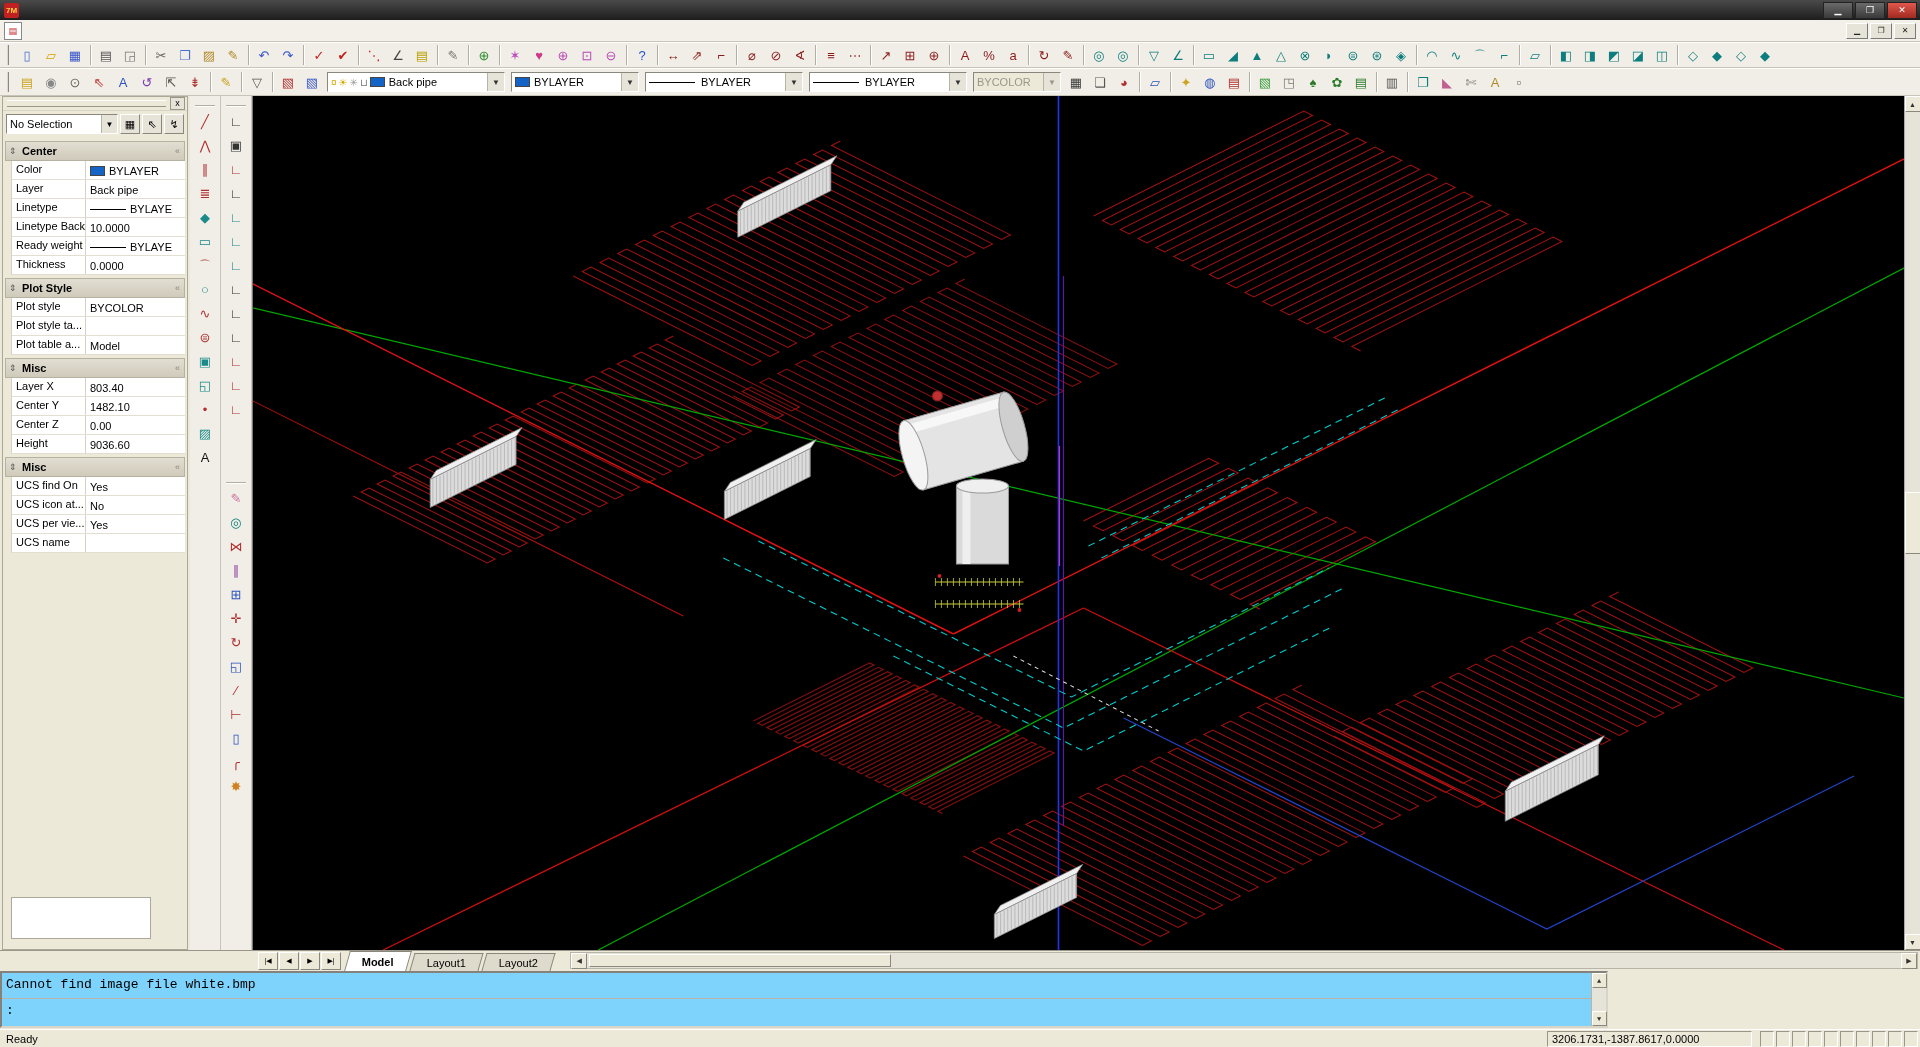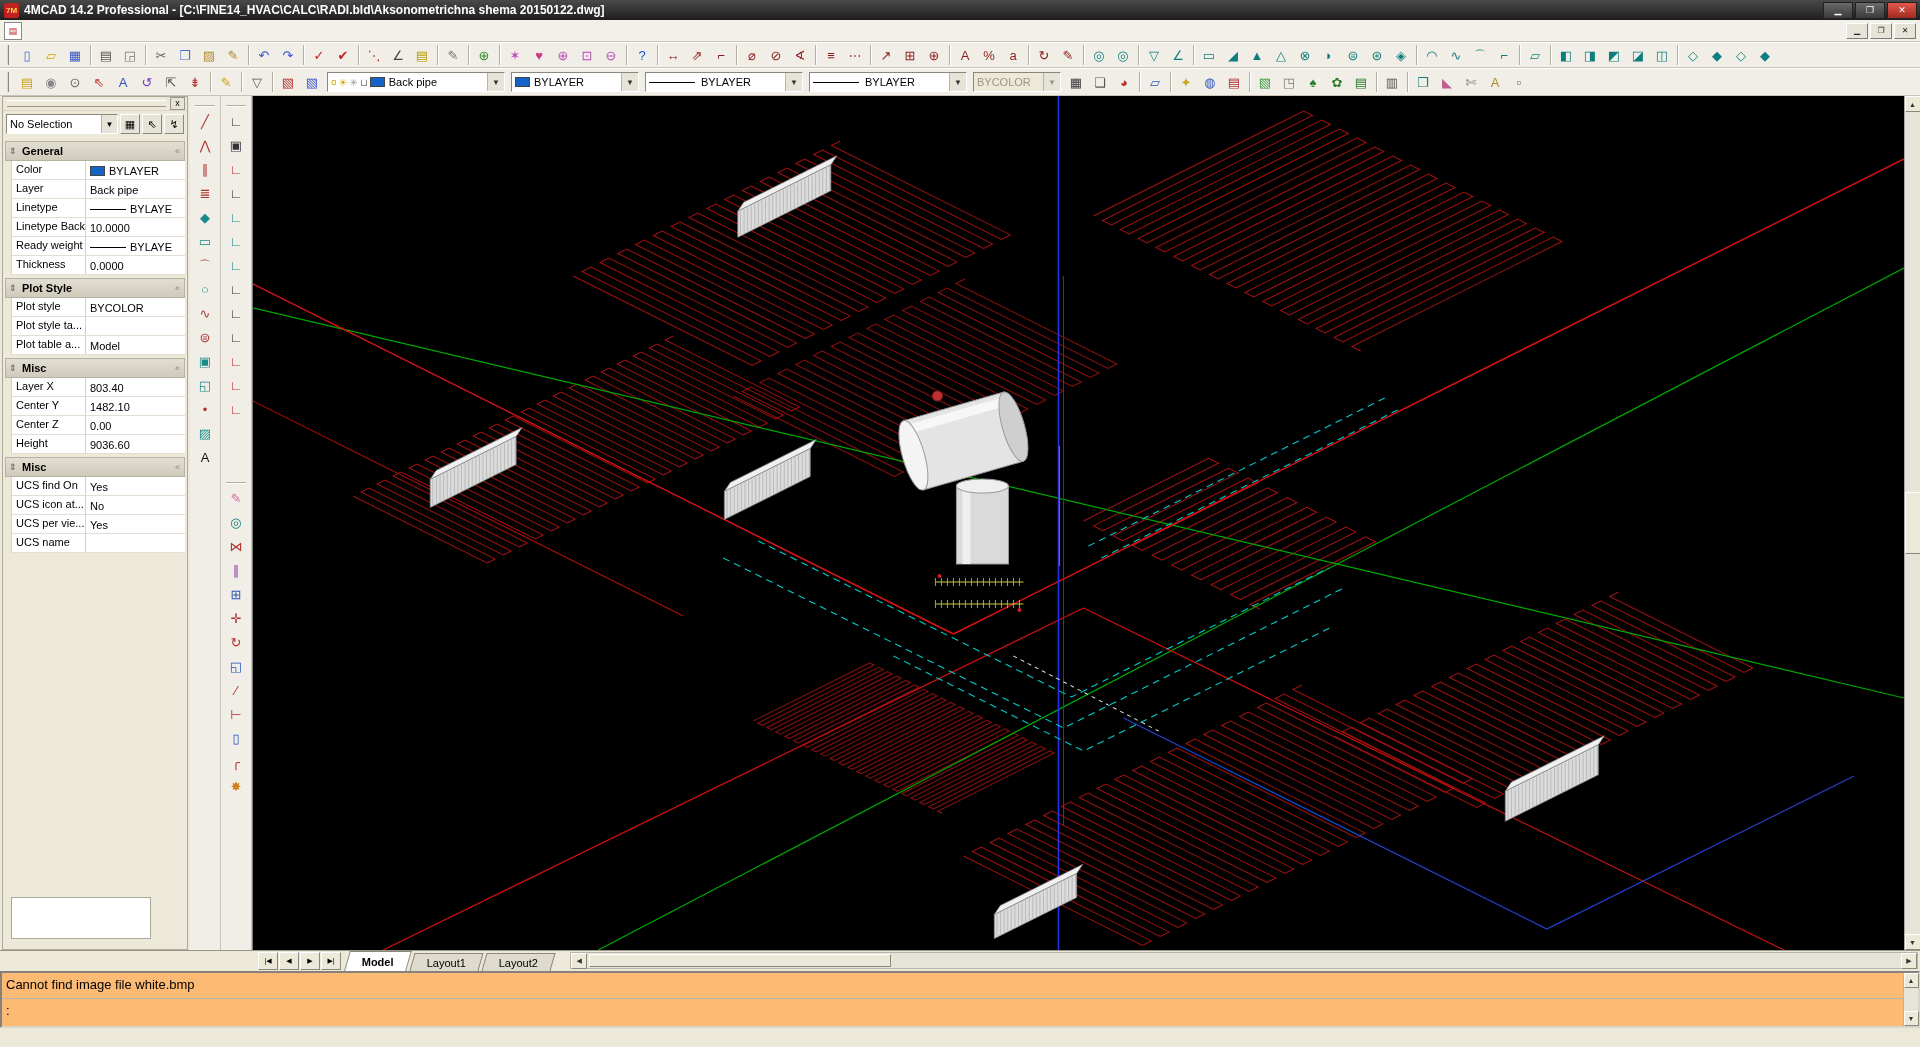--- a/index.html
+++ b/index.html
@@ -91,22 +91,22 @@
   .tnav{display:flex;gap:1px;margin-right:6px;margin-bottom:1px;}
   .tnavb{width:18px;height:16px;background:#ece9d8;border:1px solid;border-color:#fff #8a887c #8a887c #fff;
     font-size:7px;display:flex;align-items:center;justify-content:center;}
   .tab{height:17px;padding:0 14px;border:1px solid #8a887c;border-bottom:none;background:#dedacc;
     transform:skewX(-16deg);display:flex;align-items:center;margin-right:3px;}
   .tab .tlabel{transform:skewX(16deg);font-size:11px;}
   .tab.active{background:#fff;font-weight:bold;height:19px;}
   .hscroll{flex:1;height:15px;margin:0 2px 2px 14px;background:#e6e3d8;border:1px solid #b8b5a8;display:flex;align-items:center;}
   .hthumb{width:300px;height:11px;background:#ece9d8;border:1px solid;border-color:#fff #8a887c #8a887c #fff;margin-left:2px;}
   
-  .cmd{position:absolute;left:0;top:971px;width:1920px;height:57px;background:#fdba74;border:2px inset #d8d5c8;box-sizing:border-box;
-    font-family:Liberation Sans, sans-serif;font-size:13px;}
+  .cmd{position:absolute;left:0;top:971px;width:1608px;height:57px;background:#7dd3fc;border:2px inset #d8d5c8;box-sizing:border-box;
+    font-family:Liberation Mono, monospace;font-size:13px;}
   .cmdhist{height:26px;border-bottom:1px solid #b8b5a8;padding:4px 4px 0 4px;box-sizing:border-box;white-space:pre;}
   .cmdline{height:24px;padding:4px 4px 0 4px;box-sizing:border-box;}
   .cmdscroll{position:absolute;right:0;top:0;width:15px;height:100%;background:#e6e3d8;border-left:1px solid #b8b5a8;
     display:flex;flex-direction:column;justify-content:space-between;align-items:center;box-sizing:border-box;}
   
   .statusbar{position:absolute;left:0;top:1029px;width:1920px;height:18px;background:#ece9d8;border-top:1px solid #fff;
     display:flex;align-items:center;font-size:11px;box-sizing:border-box;padding:0 2px;}
   .ready{padding-left:4px;}
   .spacer{flex:1;}
   .coordbox{width:195px;height:14px;border:1px solid;border-color:#9a978a #fff #fff #9a978a;padding:0 4px;margin-right:6px;
@@ -115,21 +115,20 @@
     display:flex;align-items:center;color:#9a978a;font-weight:bold;font-size:11px;}
   .stog.active{color:#000;}
 </style>
 </head>
 <body>
 
 <div id="root">
 
   <div class="titlebar">
     <div class="appicon">7M</div>
-    <div class="titletext">4MCAD 14.2 Professional  - [C:\FINE14_HVAC\CALC\RADI.bld\Aksonometrichna shema 20150122.dwg]</div>
     <div class="winbtns">
       <div class="winbtn">▁</div>
       <div class="winbtn">❐</div>
       <div class="winbtn close">✕</div>
     </div>
   </div>
 
   <div class="menubar">
     <div class="mdiicon">▤</div>
     <div style="display:flex">
@@ -541,21 +540,21 @@
           </span>
           <span class="pbtn">
             <span>↯</span>
           </span>
         </div>
     </div>
 
     <div class="psec">
       <div class="psech">
         <span class="grip">⇕</span>
-        <span>General</span>
+        <span>Center</span>
         <span class="col">«</span>
       </div>
       <div class="prows">
 
       <div class="prow">
           <span class="plabel">Color</span>
           <span class="pval">
               <span class="pdecor swatch" style="background: rgb(20, 100, 200);"></span>
               <span>BYLAYER</span>
             </span>
@@ -1090,14 +1089,32 @@
 
   <div class="cmd">
     <div class="cmdhist">Cannot find image file white.bmp</div>
     <div class="cmdline">:</div>
     <div class="cmdscroll">
       <div class="scbtn" style="width:13px;height:13px">▲</div>
       <div class="scbtn" style="width:13px;height:13px">▼</div>
     </div>
   </div>
 
+  <div class="statusbar">
+    <span class="ready">Ready</span>
+    <span class="spacer"></span>
+    <span class="coordbox">3206.1731,-1387.8617,0.0000</span>
+    <div style="display:flex">
+
+    <span class="stog"></span>
+        <span class="stog"></span>
+        <span class="stog active"></span>
+        <span class="stog"></span>
+        <span class="stog"></span>
+        <span class="stog active"></span>
+        <span class="stog"></span>
+        <span class="stog active"></span>
+        <span class="stog"></span>
+        <span class="stog active"></span>
+      </div>
+  </div>
 
 </div>
 
 </body></html>

